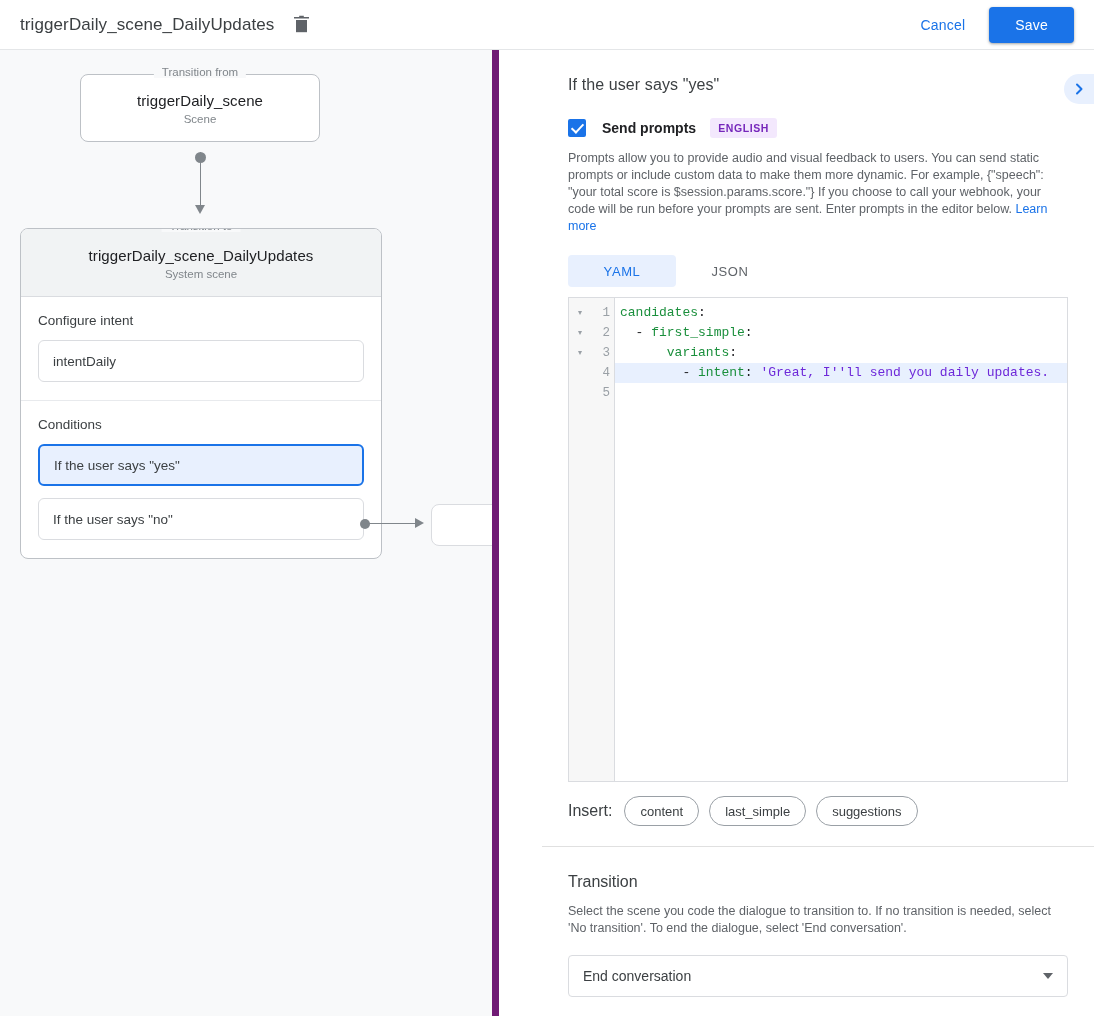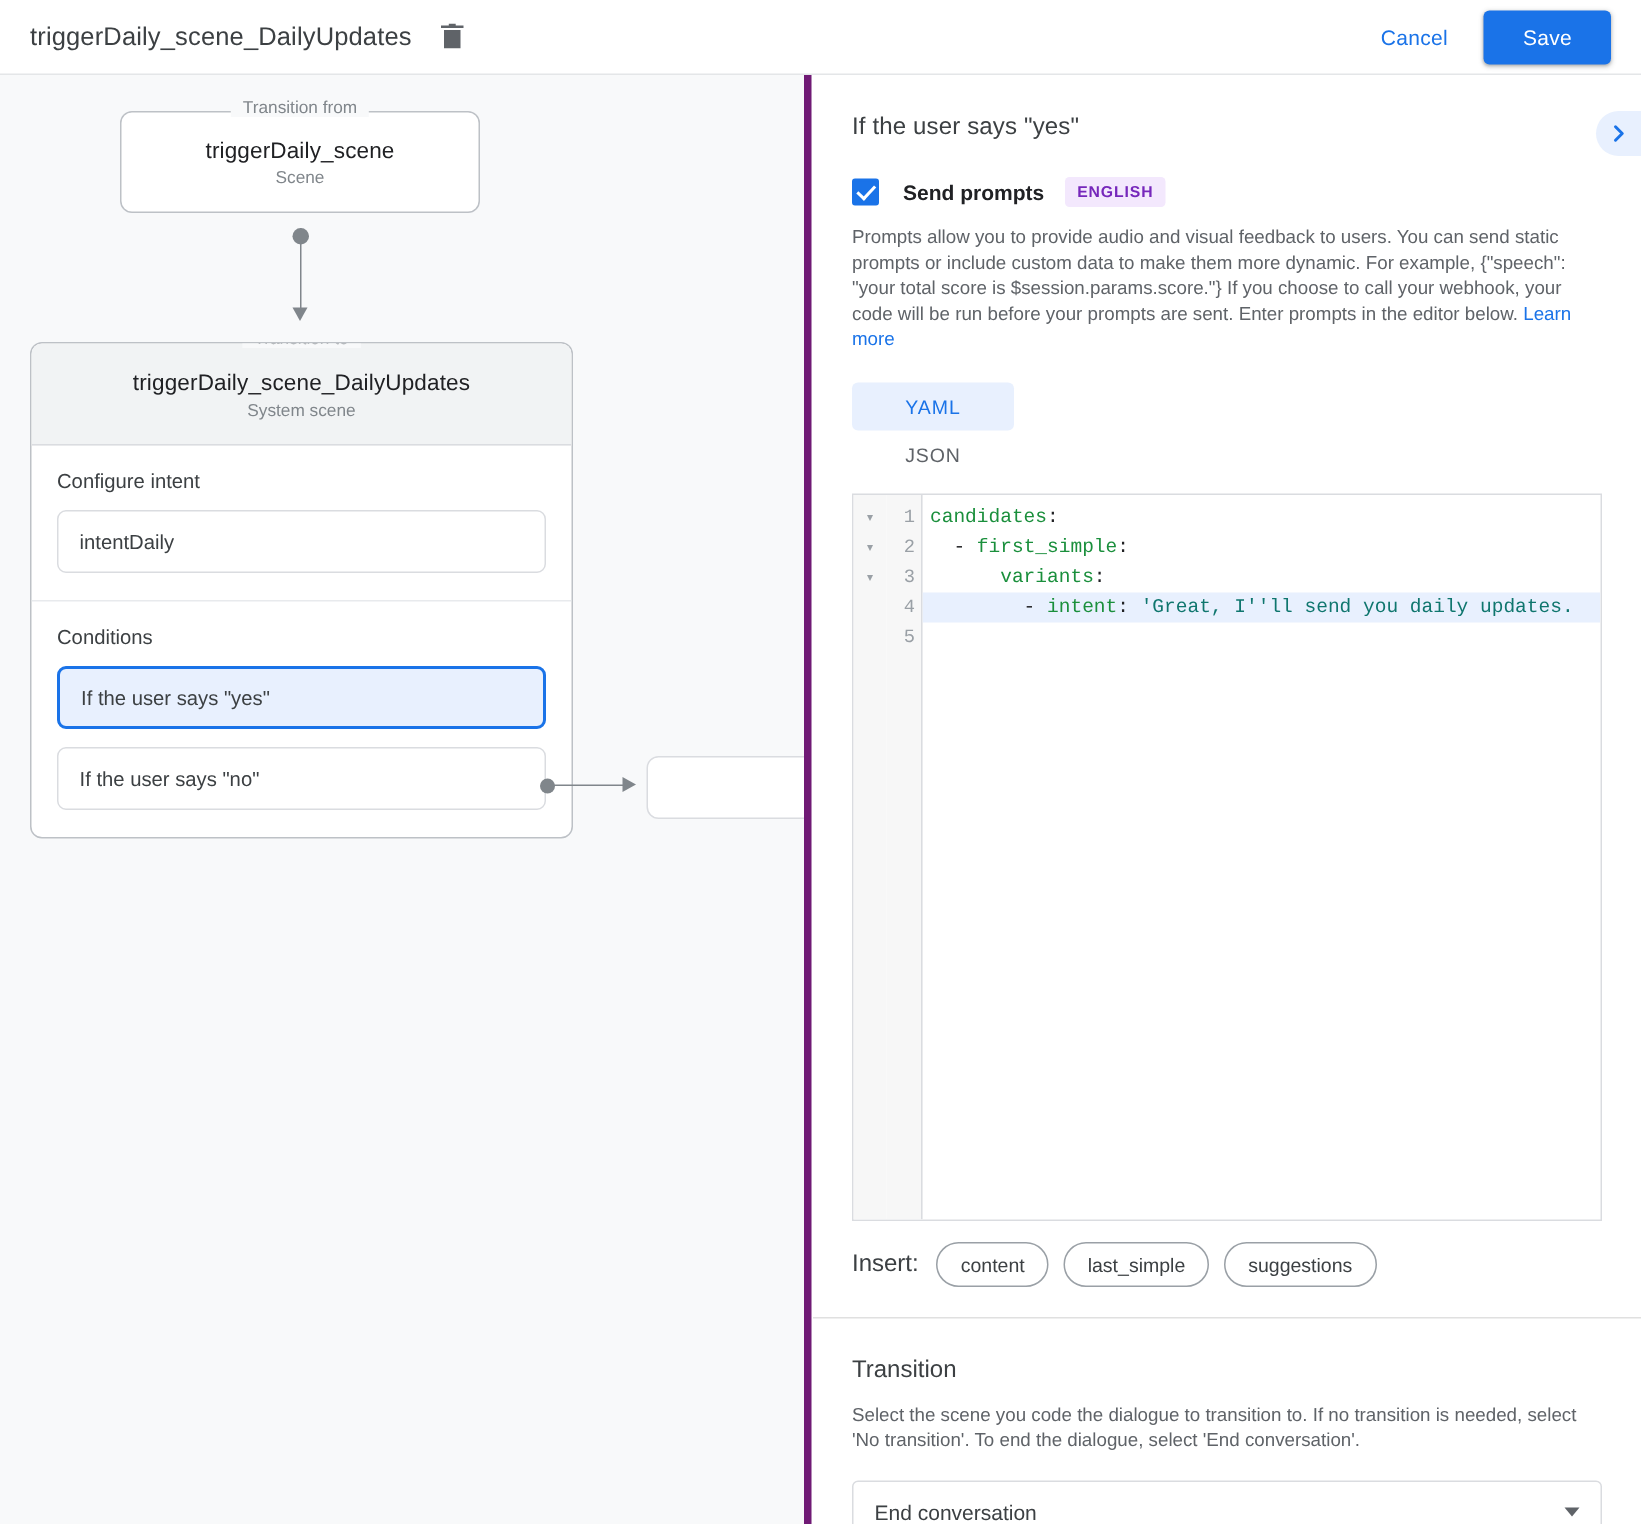--- a/index.html
+++ b/index.html
@@ -53,23 +53,23 @@
     cursor: pointer;
     font-family: inherit;
     letter-spacing: .2px;
     box-shadow: 0 1px 2px rgba(60,64,67,.3), 0 1px 3px 1px rgba(60,64,67,.15);
   }
 
   
   .canvas {
     position: absolute;
     left: 0; top: 50px;
-    width: 541px; height: 966px;
+    width: 499px; height: 966px;
     background: #f8f9fa;
-    border-right: 5px solid #701a75;
+    border-right: 7px solid #701a75;
     overflow: hidden;
   }
 
   .fieldset-node {
     position: absolute;
     border: 1px solid #bdc1c6;
     border-radius: 8px;
     background: #ffffff;
   }
   .fieldset-legend {
@@ -283,21 +283,21 @@
 
   .helptext {
     margin-top: 12px;
     font-size: 12.5px;
     line-height: 17px;
     color: #5f6368;
   }
   .link { color: #1a73e8; text-decoration: none; cursor: pointer; }
 
   
-  .tabs { display: flex; margin-top: 20px; flex-direction: column; }
+  .tabs { display: flex; margin-top: 20px; }
   .tab {
     width: 108px; height: 32px;
     display: flex; align-items: center; justify-content: center;
     font-size: 13px; letter-spacing: .6px;
     color: #5f6368;
     cursor: pointer;
     border-radius: 4px;
   }
   .tab.active { background: #e8f0fe; color: #1a73e8; font-weight: 500; }
 
@@ -348,21 +348,21 @@
   .code-line {
     height: 20px; line-height: 20px;
     font-family: "Liberation Mono", monospace;
     font-size: 13px;
     white-space: pre;
     padding-left: 5px;
     color: #202124;
   }
   .code-line.active { background: #e8f0fe; }
   .k { color: #1a8f3c; }
-  .s { color: #0f766e; font-family: Liberation Mono, monospace; }
+  .s { color: #6d28d9; font-family: Liberation Mono, monospace; }
   .p { color: #202124; }
 
   
   .insertrow {
     display: flex; align-items: center;
     margin-top: 14px;
     padding-bottom: 20px;
   }
   .insert-label {
     font-size: 16px; color: #3c4043;

